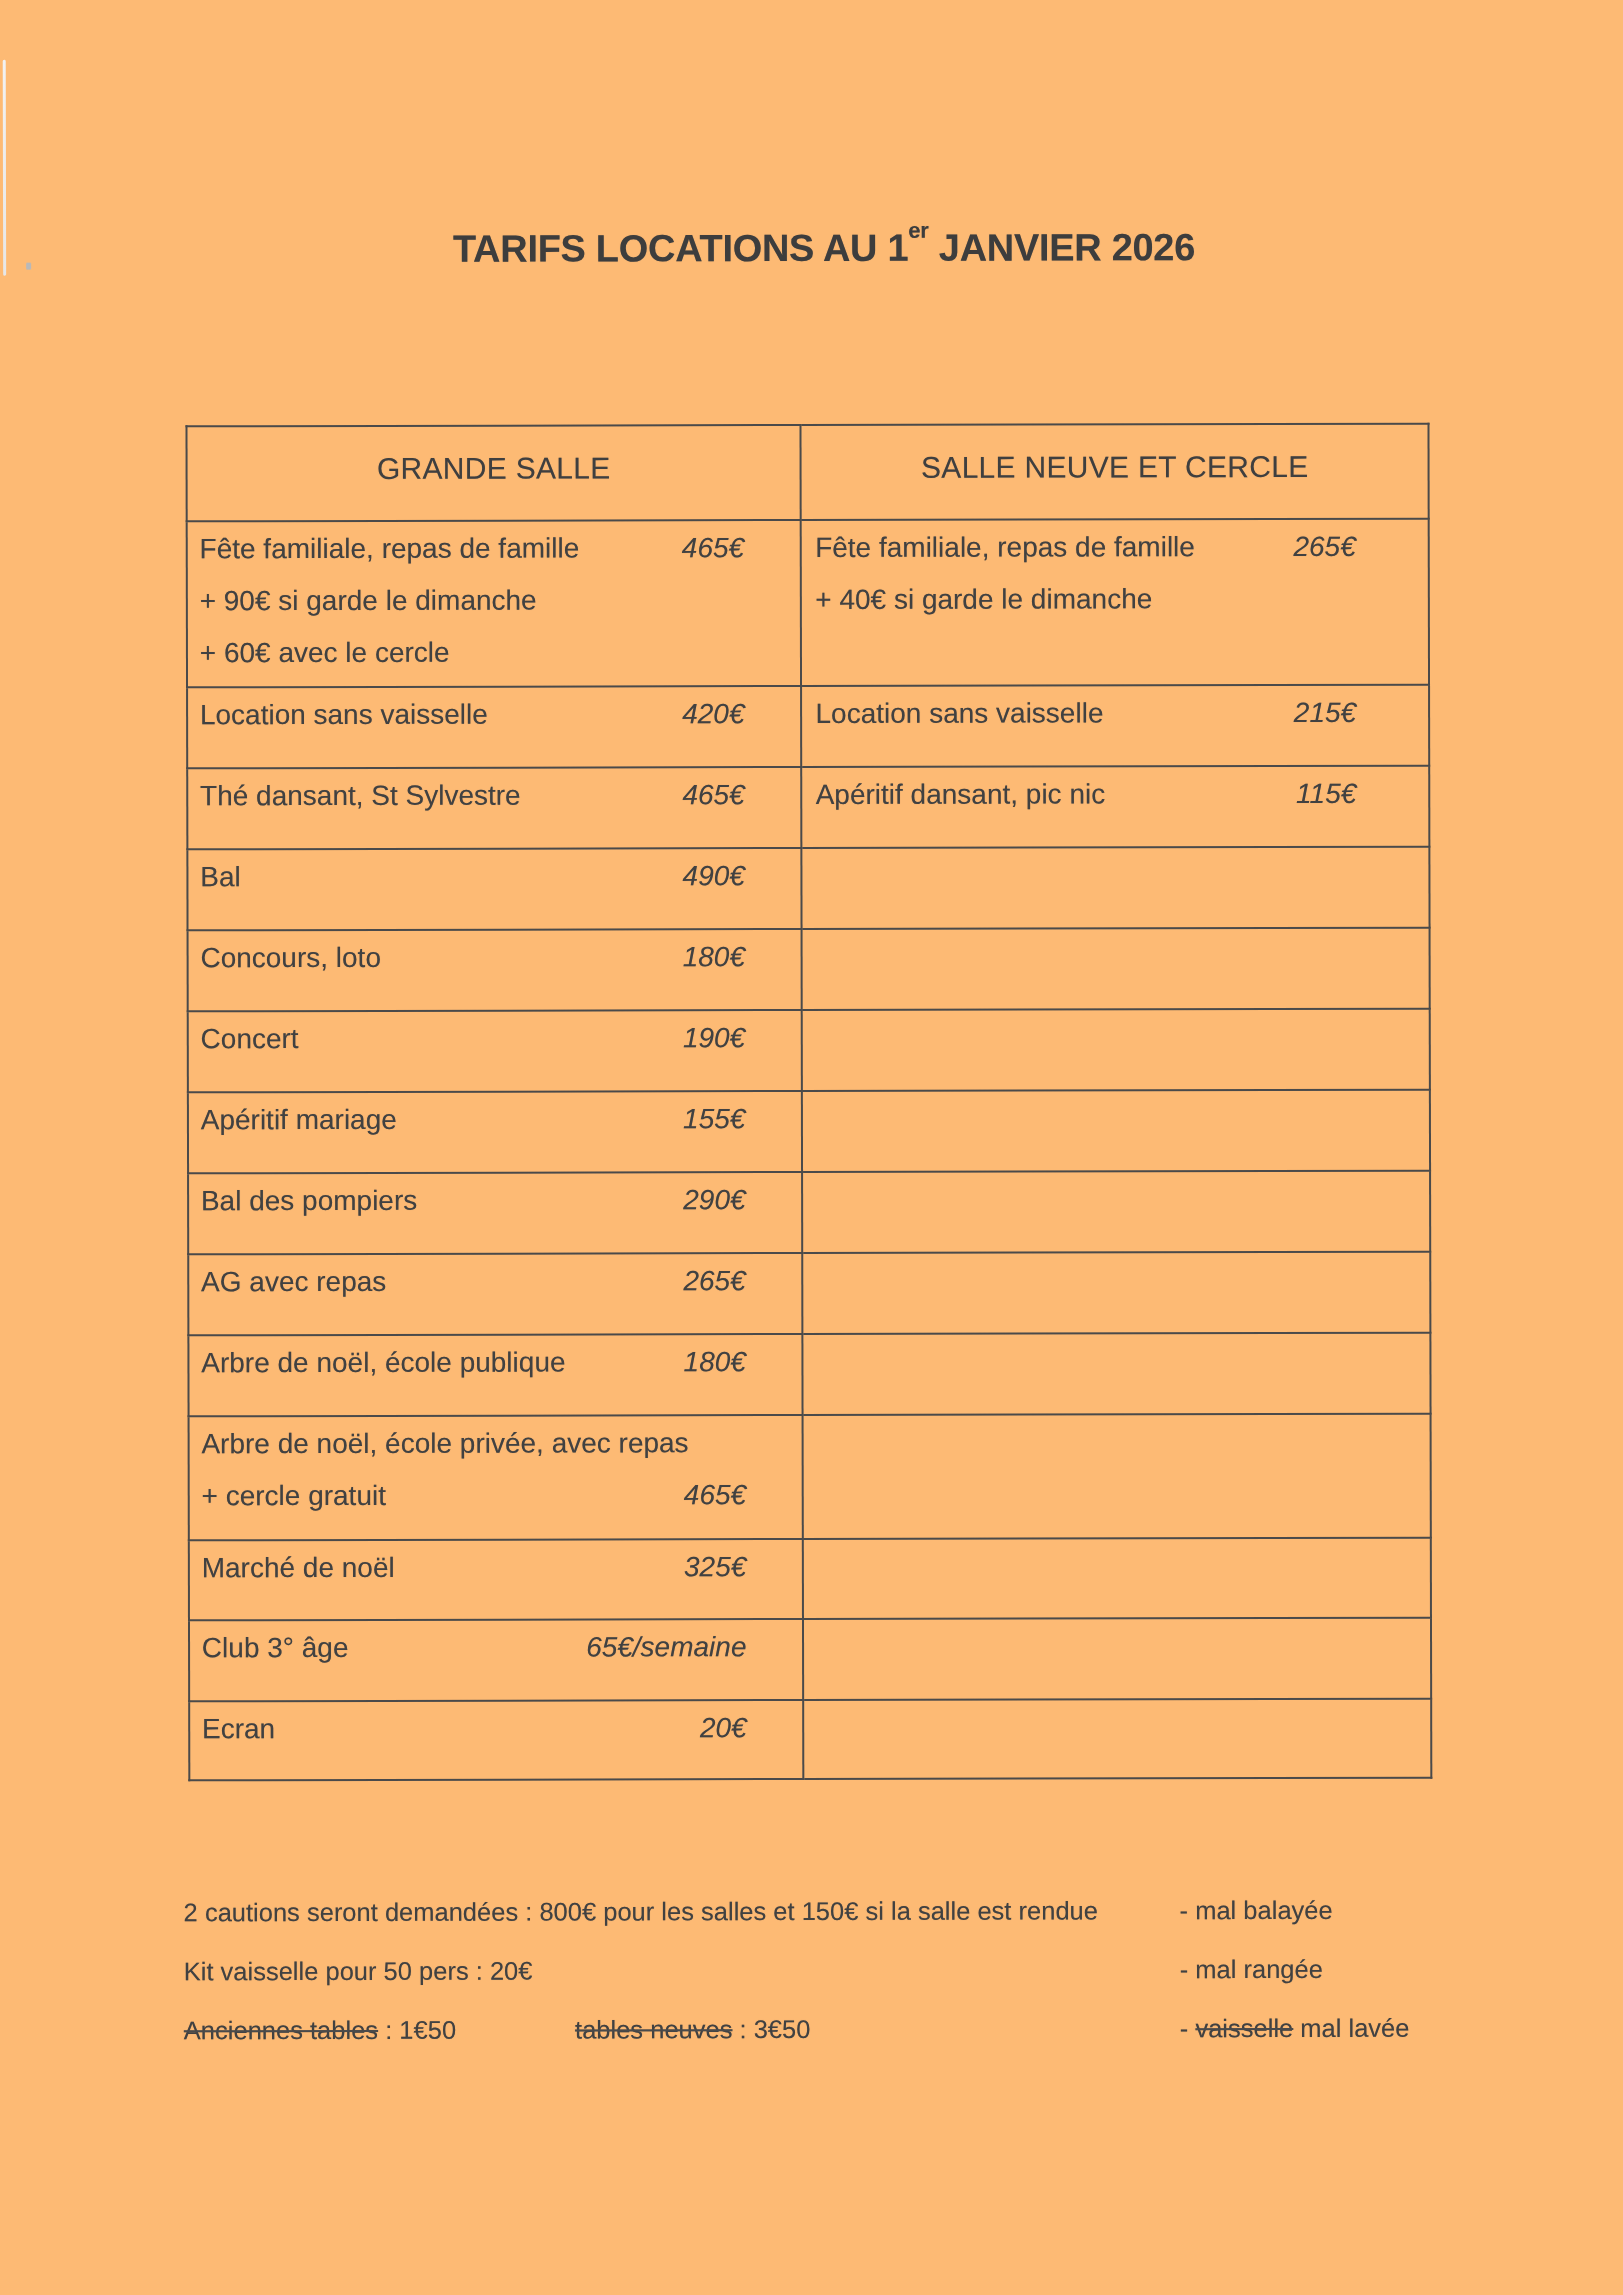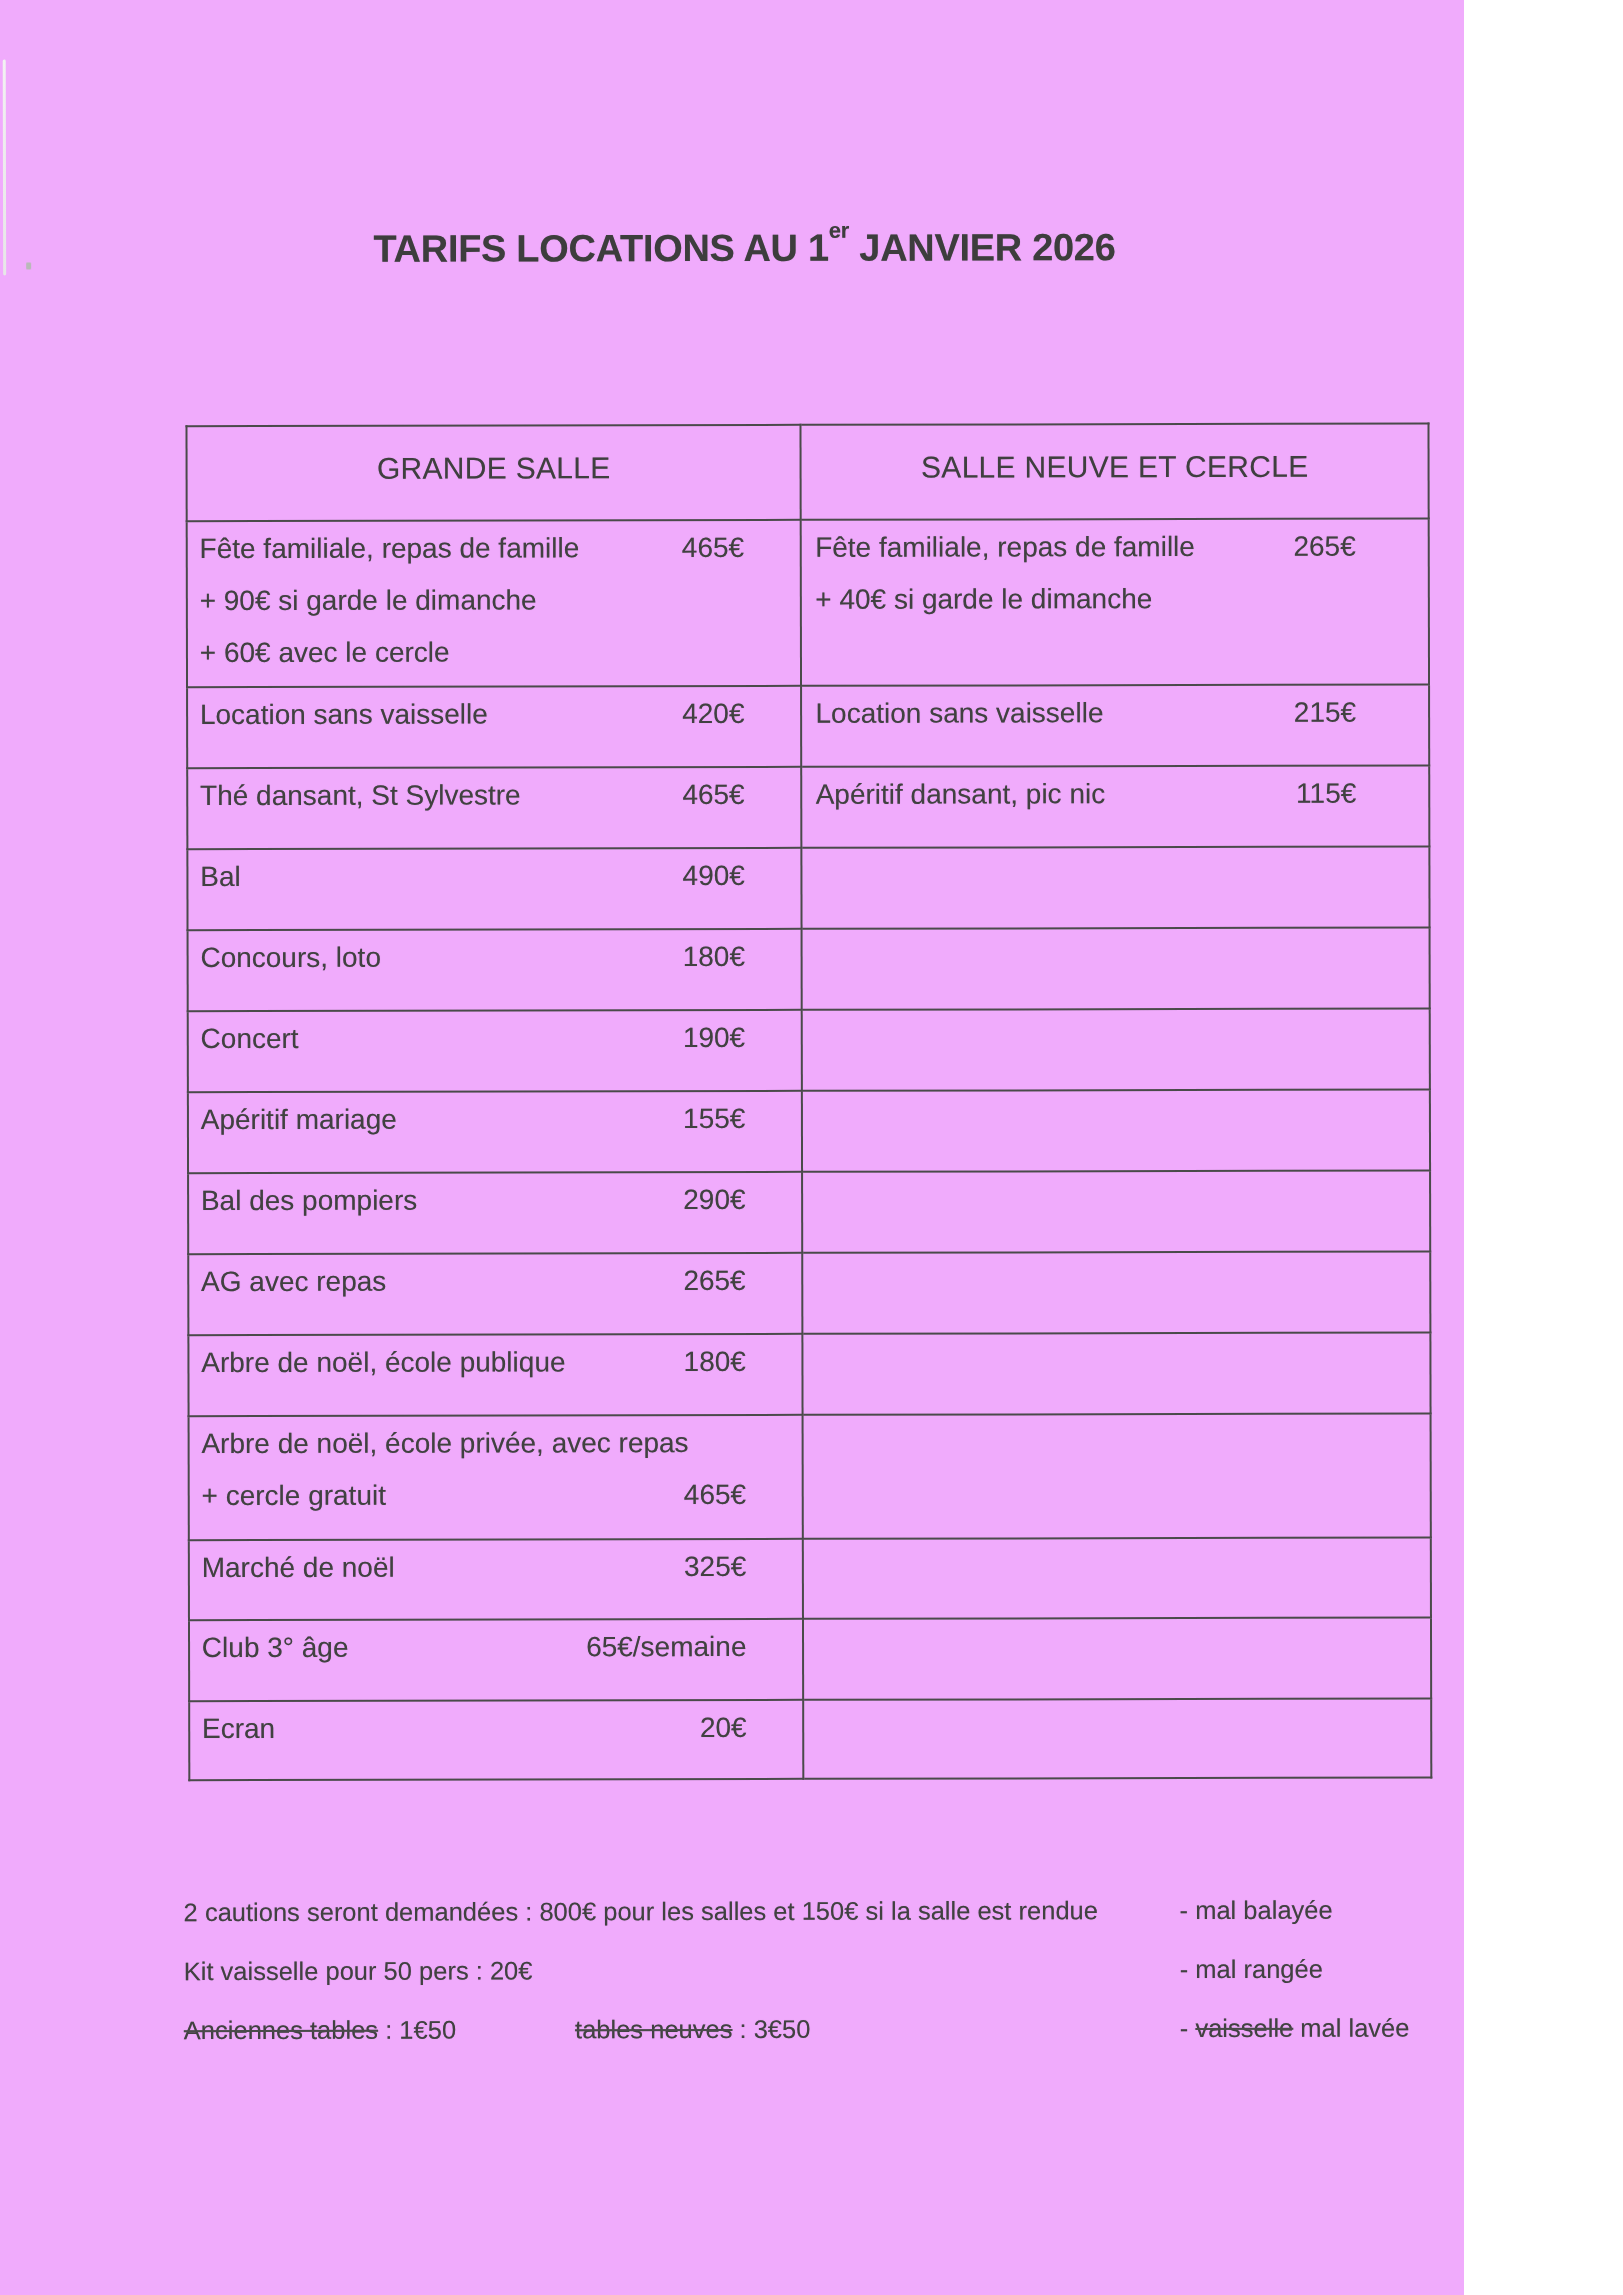--- a/index.html
+++ b/index.html
@@ -3,22 +3,22 @@
 <meta charset="utf-8">
 <style>
   html,body { margin:0; padding:0; }
   body {
     width:1623px; height:2295px;
     background:#ffffff;
     font-family:"Liberation Sans", sans-serif;
     color:#414141;
   }
   .page {
-    position:relative; width:1464px; height:2295px;
-    background:#f0abfc; overflow:hidden;
+    position:relative; width:1623px; height:2295px;
+    background:#fdba74; overflow:hidden;
   }
   .tilt {
     position:absolute; inset:0;
     transform:rotate(-0.12deg);
     text-shadow:0 0 0.7px rgba(80,80,80,.45);
   }
   
   .streak {
     position:absolute; left:5.2px; top:58px; width:3.3px; height:216px;
     background:linear-gradient(#f2f2f2,#e7e7e7); border-radius:2px;
@@ -55,21 +55,21 @@
   .r-xl   { height:124px; }
   .r-s1   { height:80px; }
   .r-s2   { height:81px; }
   .r-s3   { height:79px; }
   .cell-line {
     display:flex; justify-content:space-between; align-items:baseline;
     font-size:28px; line-height:37px; color:#414141;
     white-space:nowrap;
   }
   .multiline .cell-line { margin-bottom:15px; }
-  .price { text-align:right; padding-left:13px; }
+  .price { text-align:right; padding-left:13px;font-style:italic; }
   
   .notes {
     position:absolute; left:182px; top:1897px; width:1388px;
     font-size:25.5px; color:#414141;
   }
   .note-line { position:relative; height:59px; white-space:nowrap; }
   .note-right { position:absolute; left:996px; top:0; }
   .strike {
     text-decoration:line-through;
     text-decoration-thickness:2.3px;

